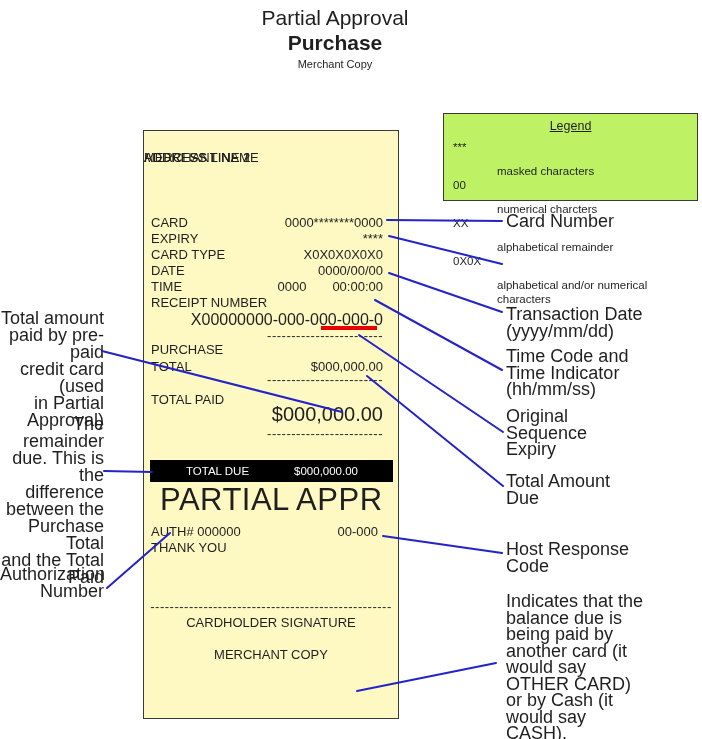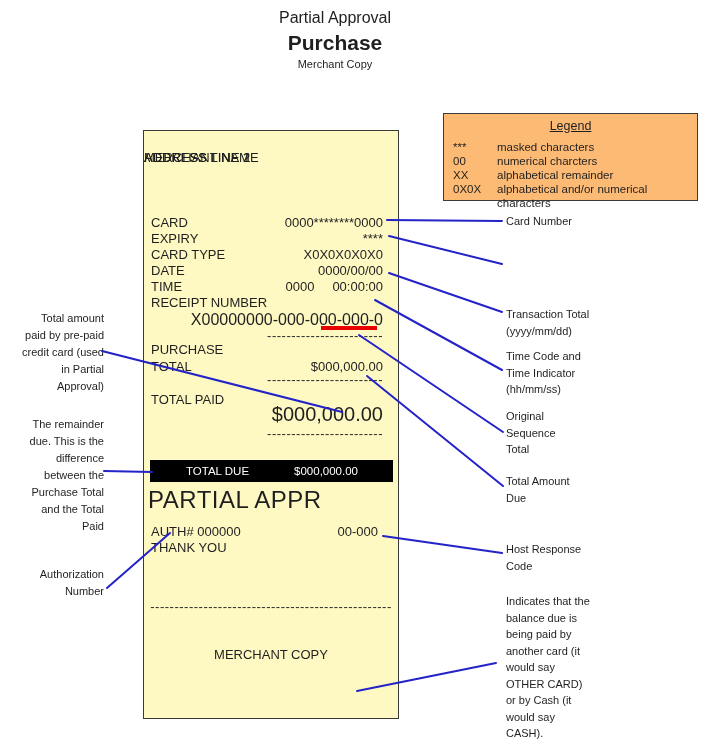--- a/index.html
+++ b/index.html
@@ -2,56 +2,56 @@
 <html style="--line-blue: #2323c8; --highlight-red: #e80000; --bar-black: #000000;"><head>
 <meta charset="utf-8">
 <style>
   html,body{margin:0;padding:0;background:#ffffff;}
   .canvas{
     position:relative;width:702px;height:739px;background:#fff;overflow:hidden;
     font-family:"Liberation Sans","DejaVu Sans",sans-serif;color:#1f1f1f;
   }
   
   .title-block{position:absolute;left:0;top:5px;width:670px;text-align:center;}
-  .title-main{font-size:16px;line-height:25px;}
+  .title-main{font-size:21px;line-height:25px;}
   .title-sub{font-size:21px;line-height:25px;font-weight:bold;}
   .title-copy{font-size:11px;line-height:15px;margin-top:2px;}
   
   .legend-box{position:absolute;left:443px;top:113px;width:255px;height:88px;
-    border:1.5px solid #3a3a3a;box-sizing:border-box;background:#fdba74;}
+    border:1.5px solid #3a3a3a;box-sizing:border-box;background:#bef264;}
   .legend-title{text-align:center;font-size:12.5px;text-decoration:underline;margin-top:5px;}
   .legend-rows{margin-top:7px;}
   .legend-row{display:flex;font-size:11.5px;line-height:14px;}
   .legend-sym{width:44px;padding-left:9px;flex:0 0 auto;}
-  .legend-desc{flex:1;}
+  .legend-desc{flex:1;margin-top:24px;}
   
   .receipt{position:absolute;left:143px;top:130px;width:256px;height:589px;
     border:1.5px solid #3a3a3a;box-sizing:border-box;background:#fef9c3;}
   .receipt *{position:absolute;}
   .r-center{left:0;width:100%;text-align:center;font-size:13px;line-height:17px;}
   .r-header{top:18px;}
   .r-row{left:7px;right:15px;display:flex;justify-content:space-between;
     font-size:13px;line-height:15px;}
   .r-row span{position:static;}
-  .time-vals{display:flex;gap:18px;align-items:flex-end;}
+  .time-vals{display:flex;gap:26px;align-items:flex-end;}
   .r-label{left:7px;font-size:13px;line-height:15px;}
   .r-value{left:7px;right:15px;text-align:right;font-size:16px;line-height:15px;}
   .dashes{left:7px;right:15px;text-align:right;font-size:13px;line-height:15px;
     letter-spacing:0.5px;color:#2a2a2a;white-space:nowrap;overflow:hidden;}
   .red-underline{left:177px;top:195px;width:56px;height:4px;background:var(--highlight-red,#e80000);}
   .big-amount{left:7px;right:15px;text-align:right;font-size:20px;line-height:24px;}
   .amount-bar{left:6px;top:329px;width:243px;height:22px;background:var(--bar-black,#000);
     color:#fff;display:flex;align-items:center;justify-content:space-between;
     padding:0 35px 0 36px;box-sizing:border-box;font-size:11.5px;}
   .amount-bar span{position:static;}
-  .partial-appr{left:4px;top:355px;font-size:24px;line-height:28px;letter-spacing:0.5px;}
+  .partial-appr{left:16px;top:355px;font-size:31px;line-height:28px;letter-spacing:0.5px;}
   .sig-dashes{left:0;width:100%;text-align:center;font-size:13px;line-height:15px;
     letter-spacing:0.5px;color:#2a2a2a;white-space:nowrap;overflow:hidden;}
   
-  .ann{position:absolute;font-size:11px;line-height:17px;white-space:pre-line;}
+  .ann{position:absolute;font-size:18px;line-height:17px;white-space:pre-line;}
   .ann-left{left:0;width:104px;text-align:right;}
   .ann-right{left:506px;width:190px;text-align:left;line-height:16.5px;}
   
   .overlay{position:absolute;left:0;top:0;width:702px;height:739px;pointer-events:none;}
   .overlay line{stroke:var(--line-blue,#2323c8);stroke-width:2;stroke-linecap:round;}
 </style>
 </head>
 <body>
 
 <div class="canvas">
@@ -138,47 +138,48 @@
 
     <div class="partial-appr">PARTIAL APPR</div>
 
     <div class="r-row" style="top:393px;right:20px">
       <span>AUTH# 000000</span>
       <span>00-000</span>
     </div>
     <div class="r-label" style="top:409px">THANK YOU</div>
 
     <div class="sig-dashes" style="top:468px">--------------------------------------------------</div>
+    <div class="r-center" style="top:483px">CARDHOLDER SIGNATURE</div>
     <div class="r-center" style="top:515px">MERCHANT COPY</div>
   </div>
 
   <div class="ann ann-left" style="top:310px">Total amount
 paid by pre-paid
 credit card (used
 in Partial
 Approval)</div>
   <div class="ann ann-left" style="top:416px">The remainder
 due. This is the
 difference
 between the
 Purchase Total
 and the Total
 Paid</div>
   <div class="ann ann-left" style="top:566px">Authorization
 Number</div>
 
   <div class="ann ann-right" style="top:213px">Card Number</div>
-  <div class="ann ann-right" style="top:306px">Transaction Total
+  <div class="ann ann-right" style="top:306px">Transaction Date
 (yyyy/mm/dd)</div>
   <div class="ann ann-right" style="top:348px">Time Code and
 Time Indicator
 (hh/mm/ss)</div>
   <div class="ann ann-right" style="top:408px">Original
 Sequence
-Total</div>
+Expiry</div>
   <div class="ann ann-right" style="top:473px">Total Amount
 Due</div>
   <div class="ann ann-right" style="top:541px">Host Response
 Code</div>
   <div class="ann ann-right" style="top:593px">Indicates that the
 balance due is
 being paid by
 another card (it
 would say
 OTHER CARD)

